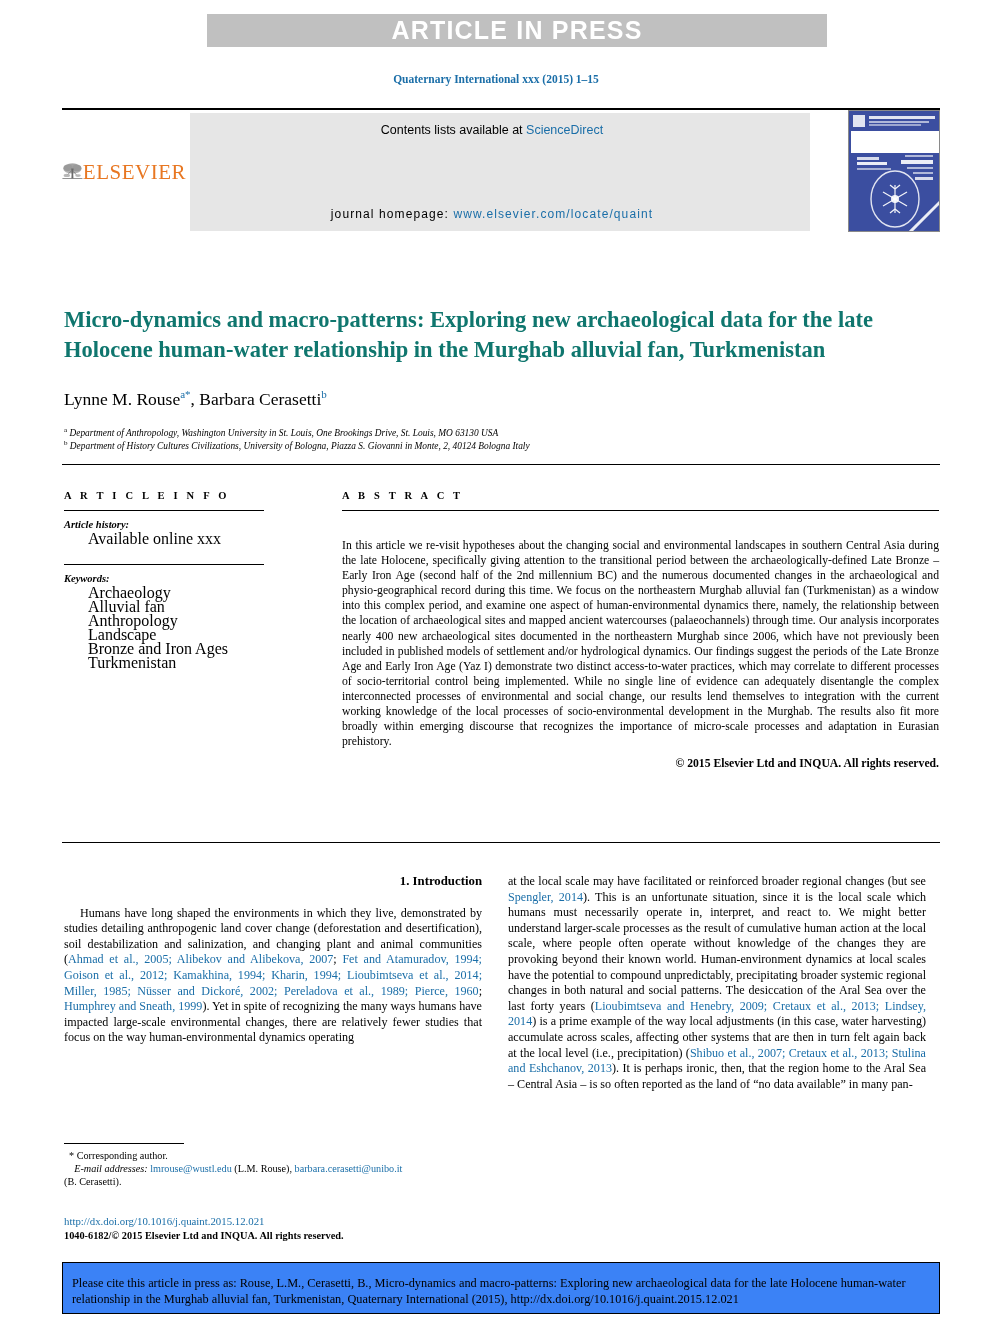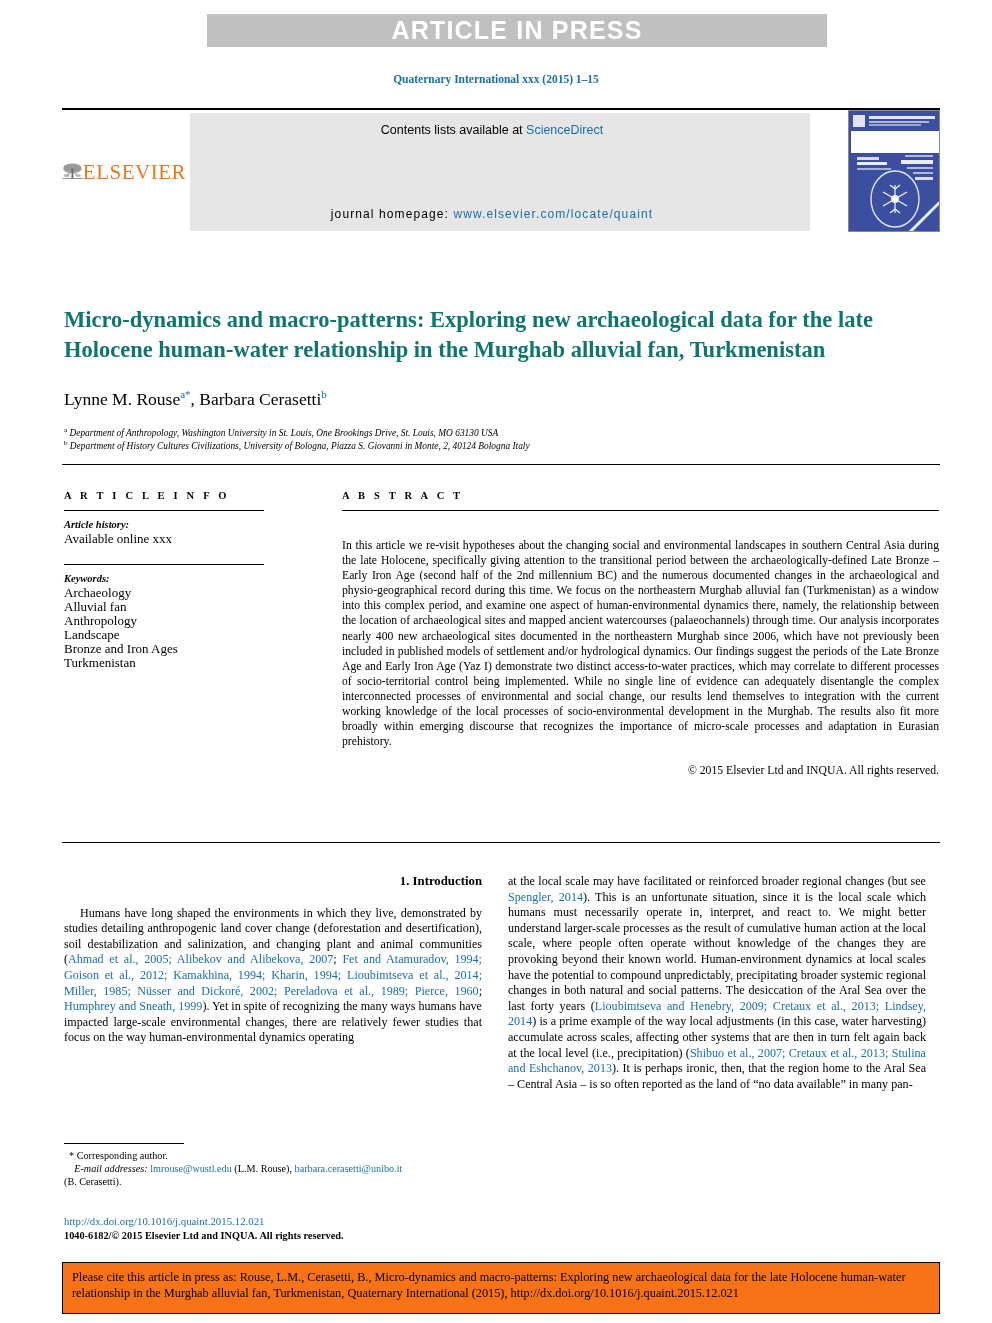--- a/index.html
+++ b/index.html
@@ -195,38 +195,40 @@
   }
   .info-label {
     font-family: "Liberation Serif", serif;
     font-style: italic;
     font-weight: bold;
     font-size: 10.5px;
     line-height: 14px;
   }
   .info-line {
     font-family: "Liberation Serif", serif;
-    font-size: 13px;
+    font-size: 16px;
     line-height: 14px;
+    margin-left: 24px;
   }
   .info-gap { height: 18px; }
   .abstract-body {
     font-family: "Liberation Serif", serif;
     font-size: 11.7px;
     line-height: 15.1px;
     text-align: justify;
     color: #000;
     margin-top: 27px;
   }
   .copyright-line {
     font-family: "Liberation Serif", serif;
     font-size: 11.7px;
     line-height: 15.1px;
     text-align: right;
-    margin-top: 14px;
+    margin-top: 7px;
+    font-weight: bold;
   }
   .rule-below-abstract {
     position: absolute;
     left: 62px;
     top: 842px;
     width: 878px;
     border-top: 1.6px solid #000;
   }
 
   
@@ -289,22 +291,22 @@
 
   
   .cite-box {
     position: absolute;
     left: 62px;
     top: 1262px;
     width: 878px;
     height: 52px;
     box-sizing: border-box;
     border: 1.2px solid #000;
-    background: #f97316;
-    padding: 6px 9px;
+    background: #3b82f6;
+    padding: 12px 9px;
     font-family: "Liberation Serif", serif;
     font-size: 12.3px;
     line-height: 16.3px;
     color: #000;
   }
 </style>
 </head>
 <body>
 
 <div class="press-banner">

